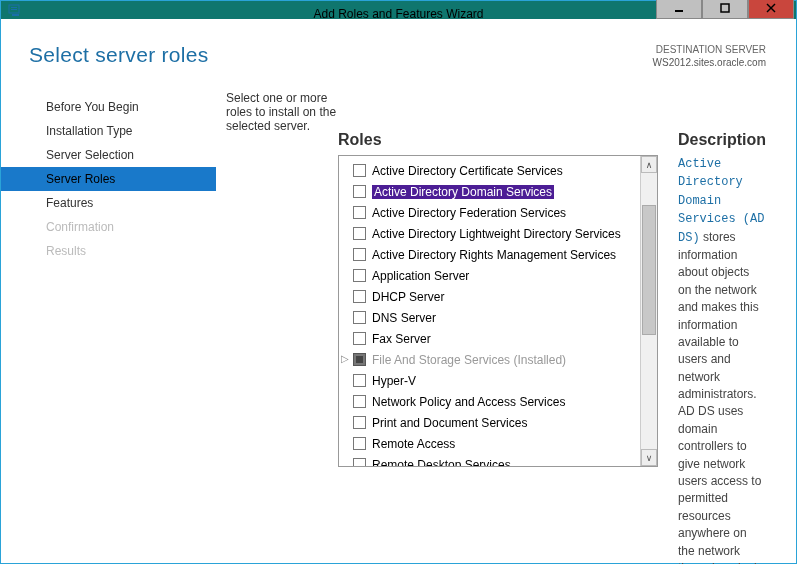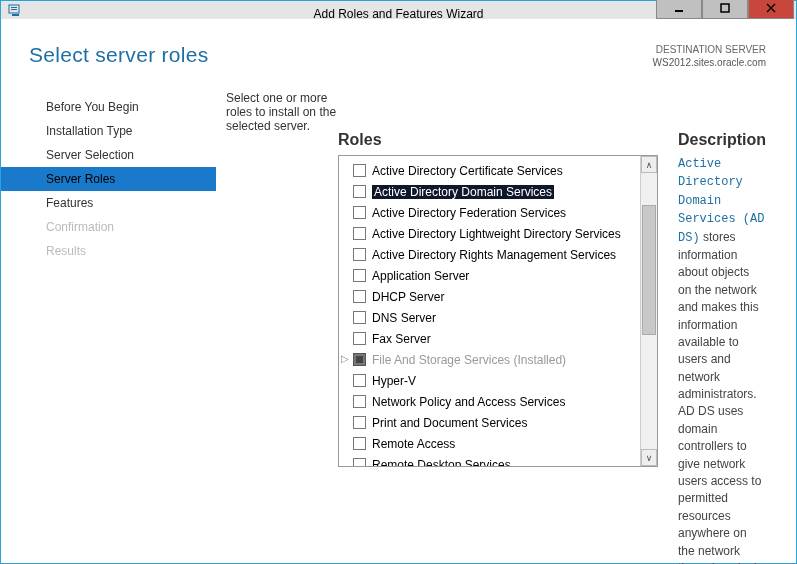--- a/index.html
+++ b/index.html
@@ -1,18 +1,18 @@
 <!DOCTYPE html>
 <html><head>
 <meta charset="utf-8">
 <style>
   * { box-sizing: border-box; margin: 0; padding: 0; font-family: "Segoe UI", Arial, sans-serif; }
   html, body { width: 797px; height: 564px; overflow: hidden; background:#fff; }
   .window { width:797px; height:564px; border:1px solid #2aa3d8; background:#fff; display:flex; flex-direction:column; }
-  .titlebar { height:40px; background:#e5e5e5; display:flex; align-items:center; justify-content:space-between; padding-left:6px; }
+  .titlebar { height:40px; background:#0f766e; display:flex; align-items:center; justify-content:space-between; padding-left:6px; }
   .titlebar-left { display:flex; align-items:center; gap:6px; }
   .titlebar-icon svg { display:block; }
   .titlebar-title { flex:1; text-align:center; color:#000; font-size:12px; position:absolute; left:0; right:0; top:7px; pointer-events:none; }
   .win-buttons { display:flex; height:22px; margin-top:-4px; }
   .win-btn { width:46px; height:22px; background:#c0c0c0; border:1px solid #888; border-top:none; display:flex; align-items:center; justify-content:center; font-size:13px; font-family:Arial; cursor:default; }
   .win-btn.close { background:#c9463d; color:#000; margin-right:2px; }
   .win-btn.min { }
   .win-btn.max { }
   .header { display:flex; justify-content:space-between; padding:24px 30px 14px 28px; }
   .header h1 { font-size:21px; font-weight:300; color:#1d6fa5; letter-spacing:0.3px; }
@@ -29,21 +29,21 @@
   .roles-col { width:320px; display:flex; flex-direction:column; }
   .col-title { font-size:16px; font-weight:bold; color:#333; margin-bottom:6px;margin-top:40px; }
   .roles-box { border:1px solid #999; height:312px; display:flex; }
   .roles-list { flex:1; overflow:hidden; padding:4px 0; }
   .role-row { display:flex; align-items:center; height:21px; padding-left:14px; font-size:12px; gap:6px; position:relative; }
   .role-row .expander { position:absolute; left:2px; top:4px; font-size:10px; color:#888; }
   .cb { width:13px; height:13px; border:1px solid #777; background:#fff; display:inline-block; flex-shrink:0; }
   .cb.installed { background:#777; border-color:#555; position:relative; }
   .cb.installed::after { content:""; position:absolute; left:2px; top:2px; width:7px; height:7px; background:#444; }
   .role-label { white-space:nowrap; }
-  .role-row.highlight .role-label { background:#0f172a; color:#fff; padding:0 2px; }
+  .role-row.highlight .role-label { background:#4c1d95; color:#fff; padding:0 2px; }
   .role-row.installed-row { color:#999; }
   .scrollbar { width:17px; background:#f0f0f0; border-left:1px solid #ccc; display:flex; flex-direction:column; }
   .sb-btn { height:17px; border:1px solid #bbb; background:#eee; display:flex; align-items:center; justify-content:center; font-size:9px; color:#555; }
   .sb-track { flex:1; position:relative; }
   .sb-thumb { position:absolute; left:1px; right:1px; top:32px; height:130px; background:#c8c8c8; border:1px solid #aaa; }
   .desc-col { flex:1; font-size:12px; color:#444; }
   .desc-text { line-height:1.45; }
   .desc-text .link { color:#1d6fa5;font-family:Liberation Mono, monospace; }
   .footer { height:56px; border-top:0; display:flex; align-items:center; justify-content:flex-end; padding:0 24px; gap:20px; }
   .separator { border-top:1px solid #ddd; margin:0 24px; }

